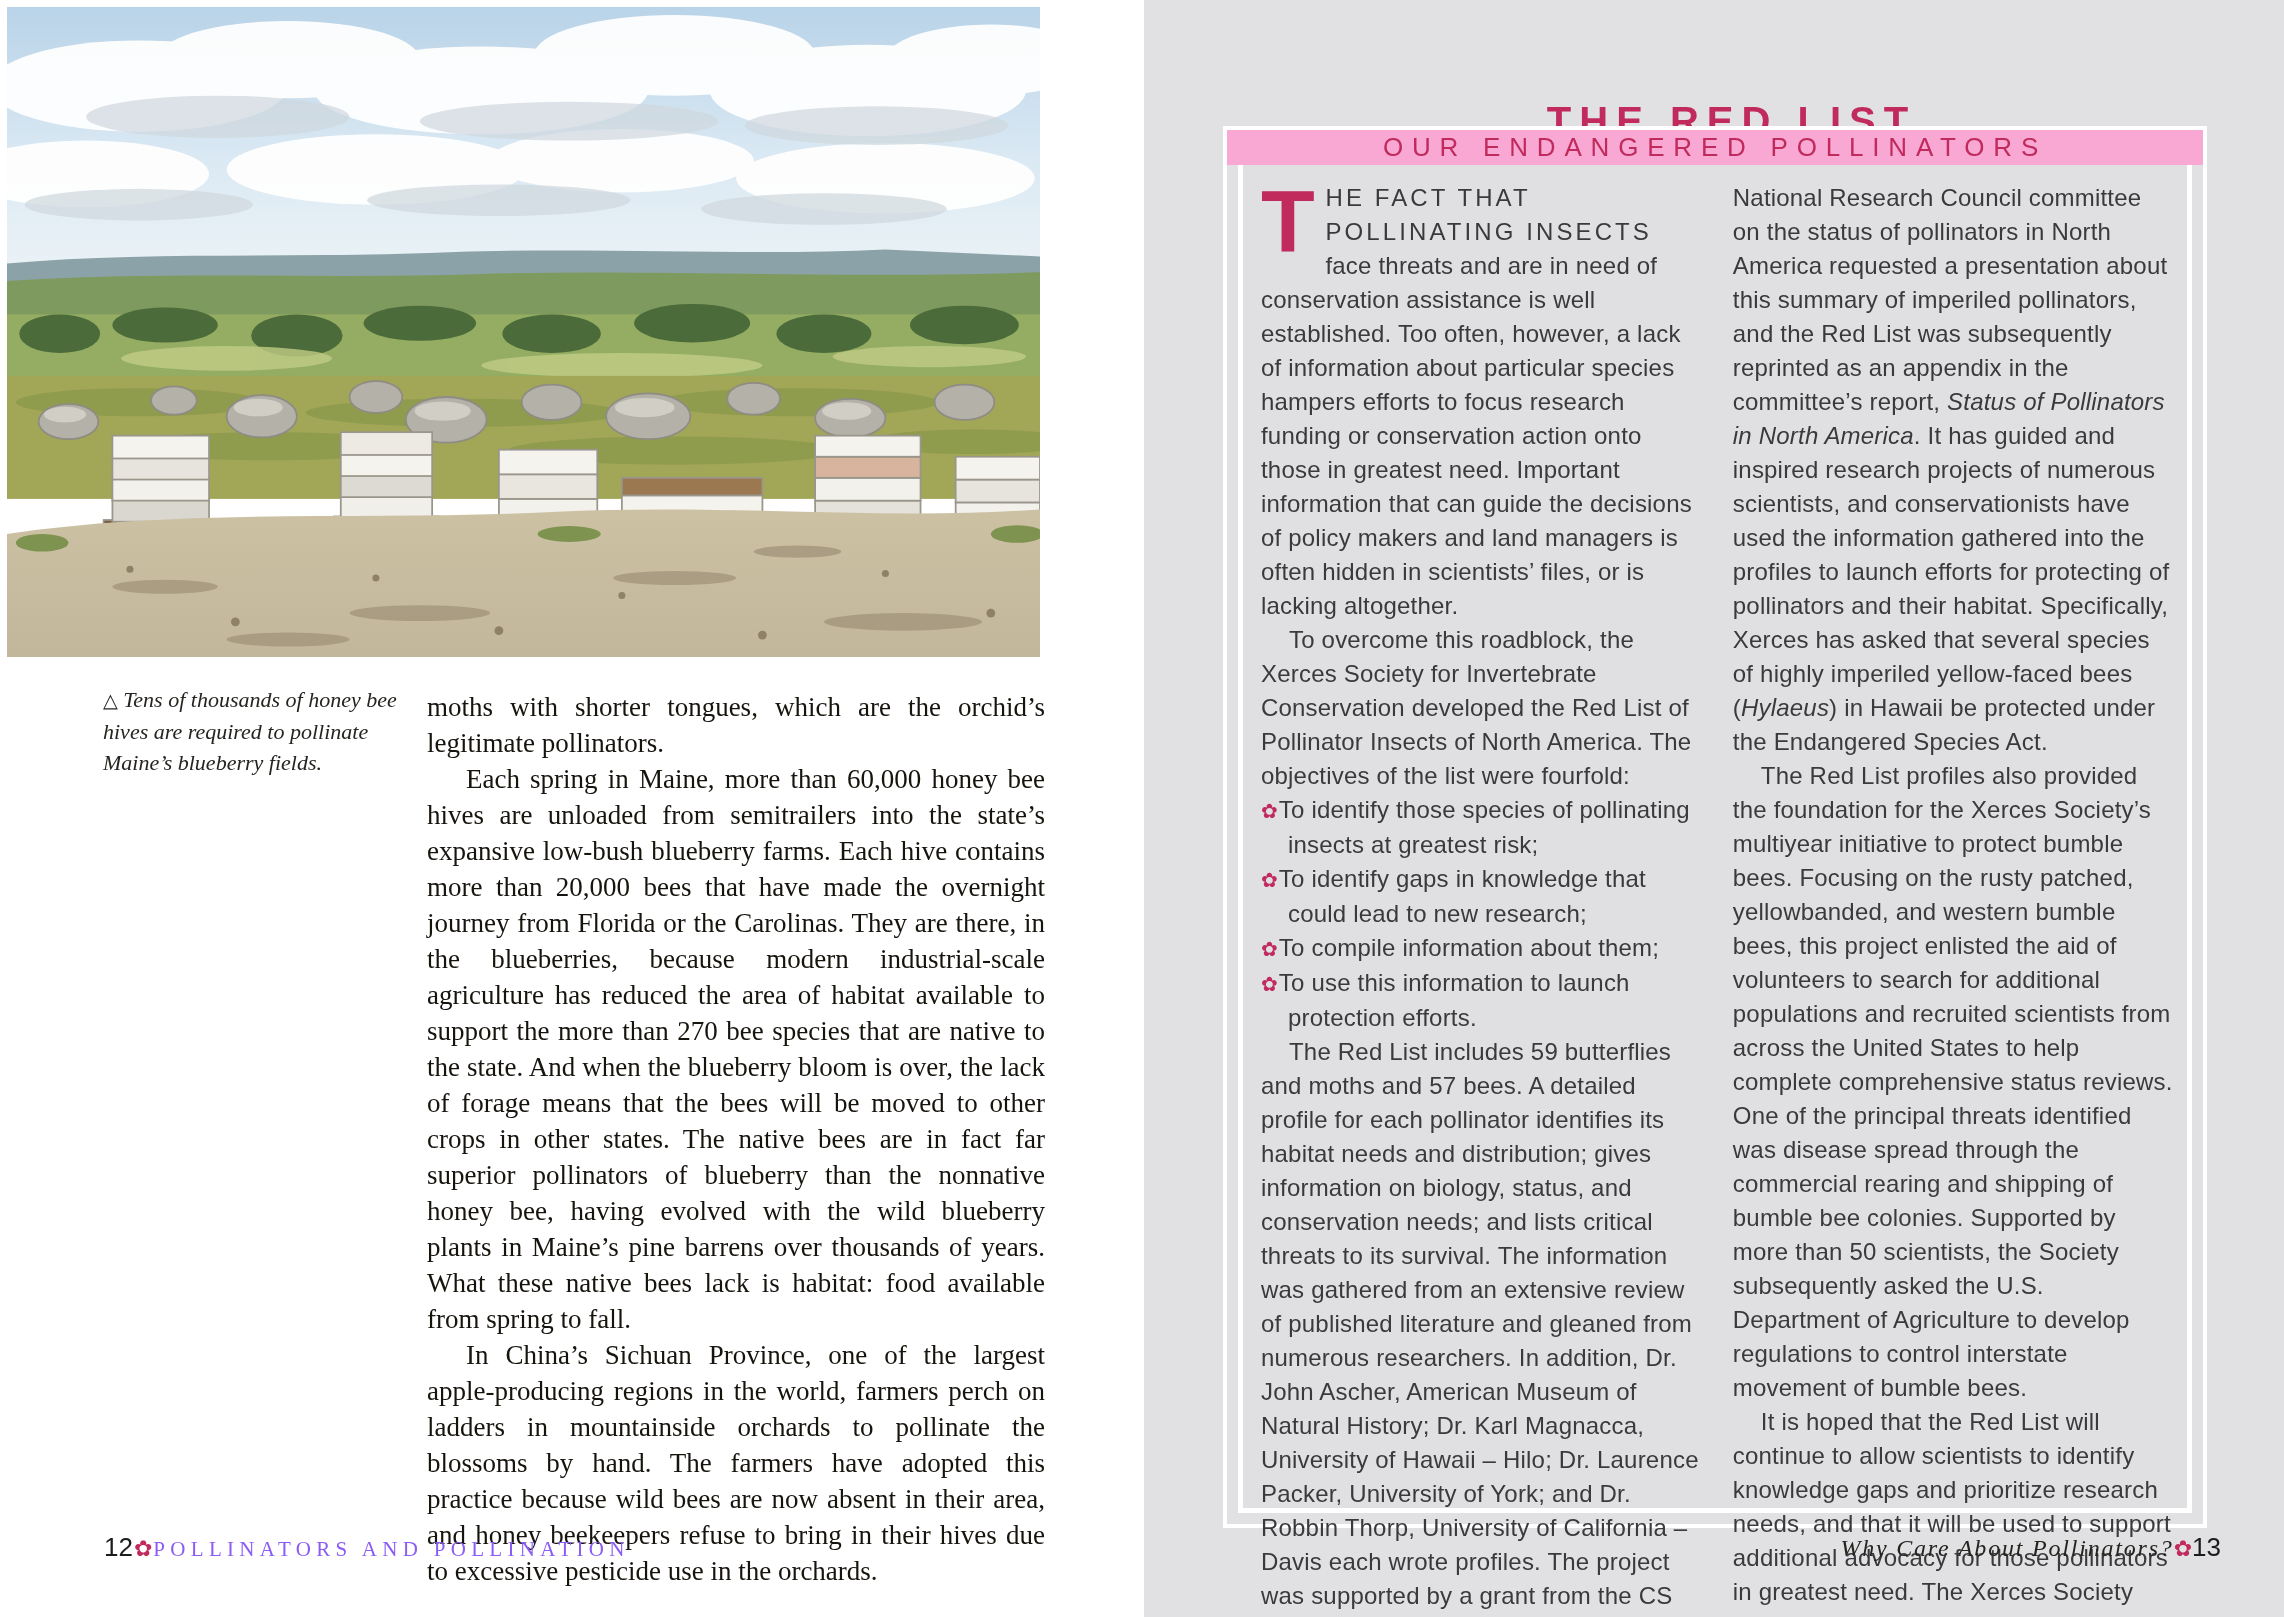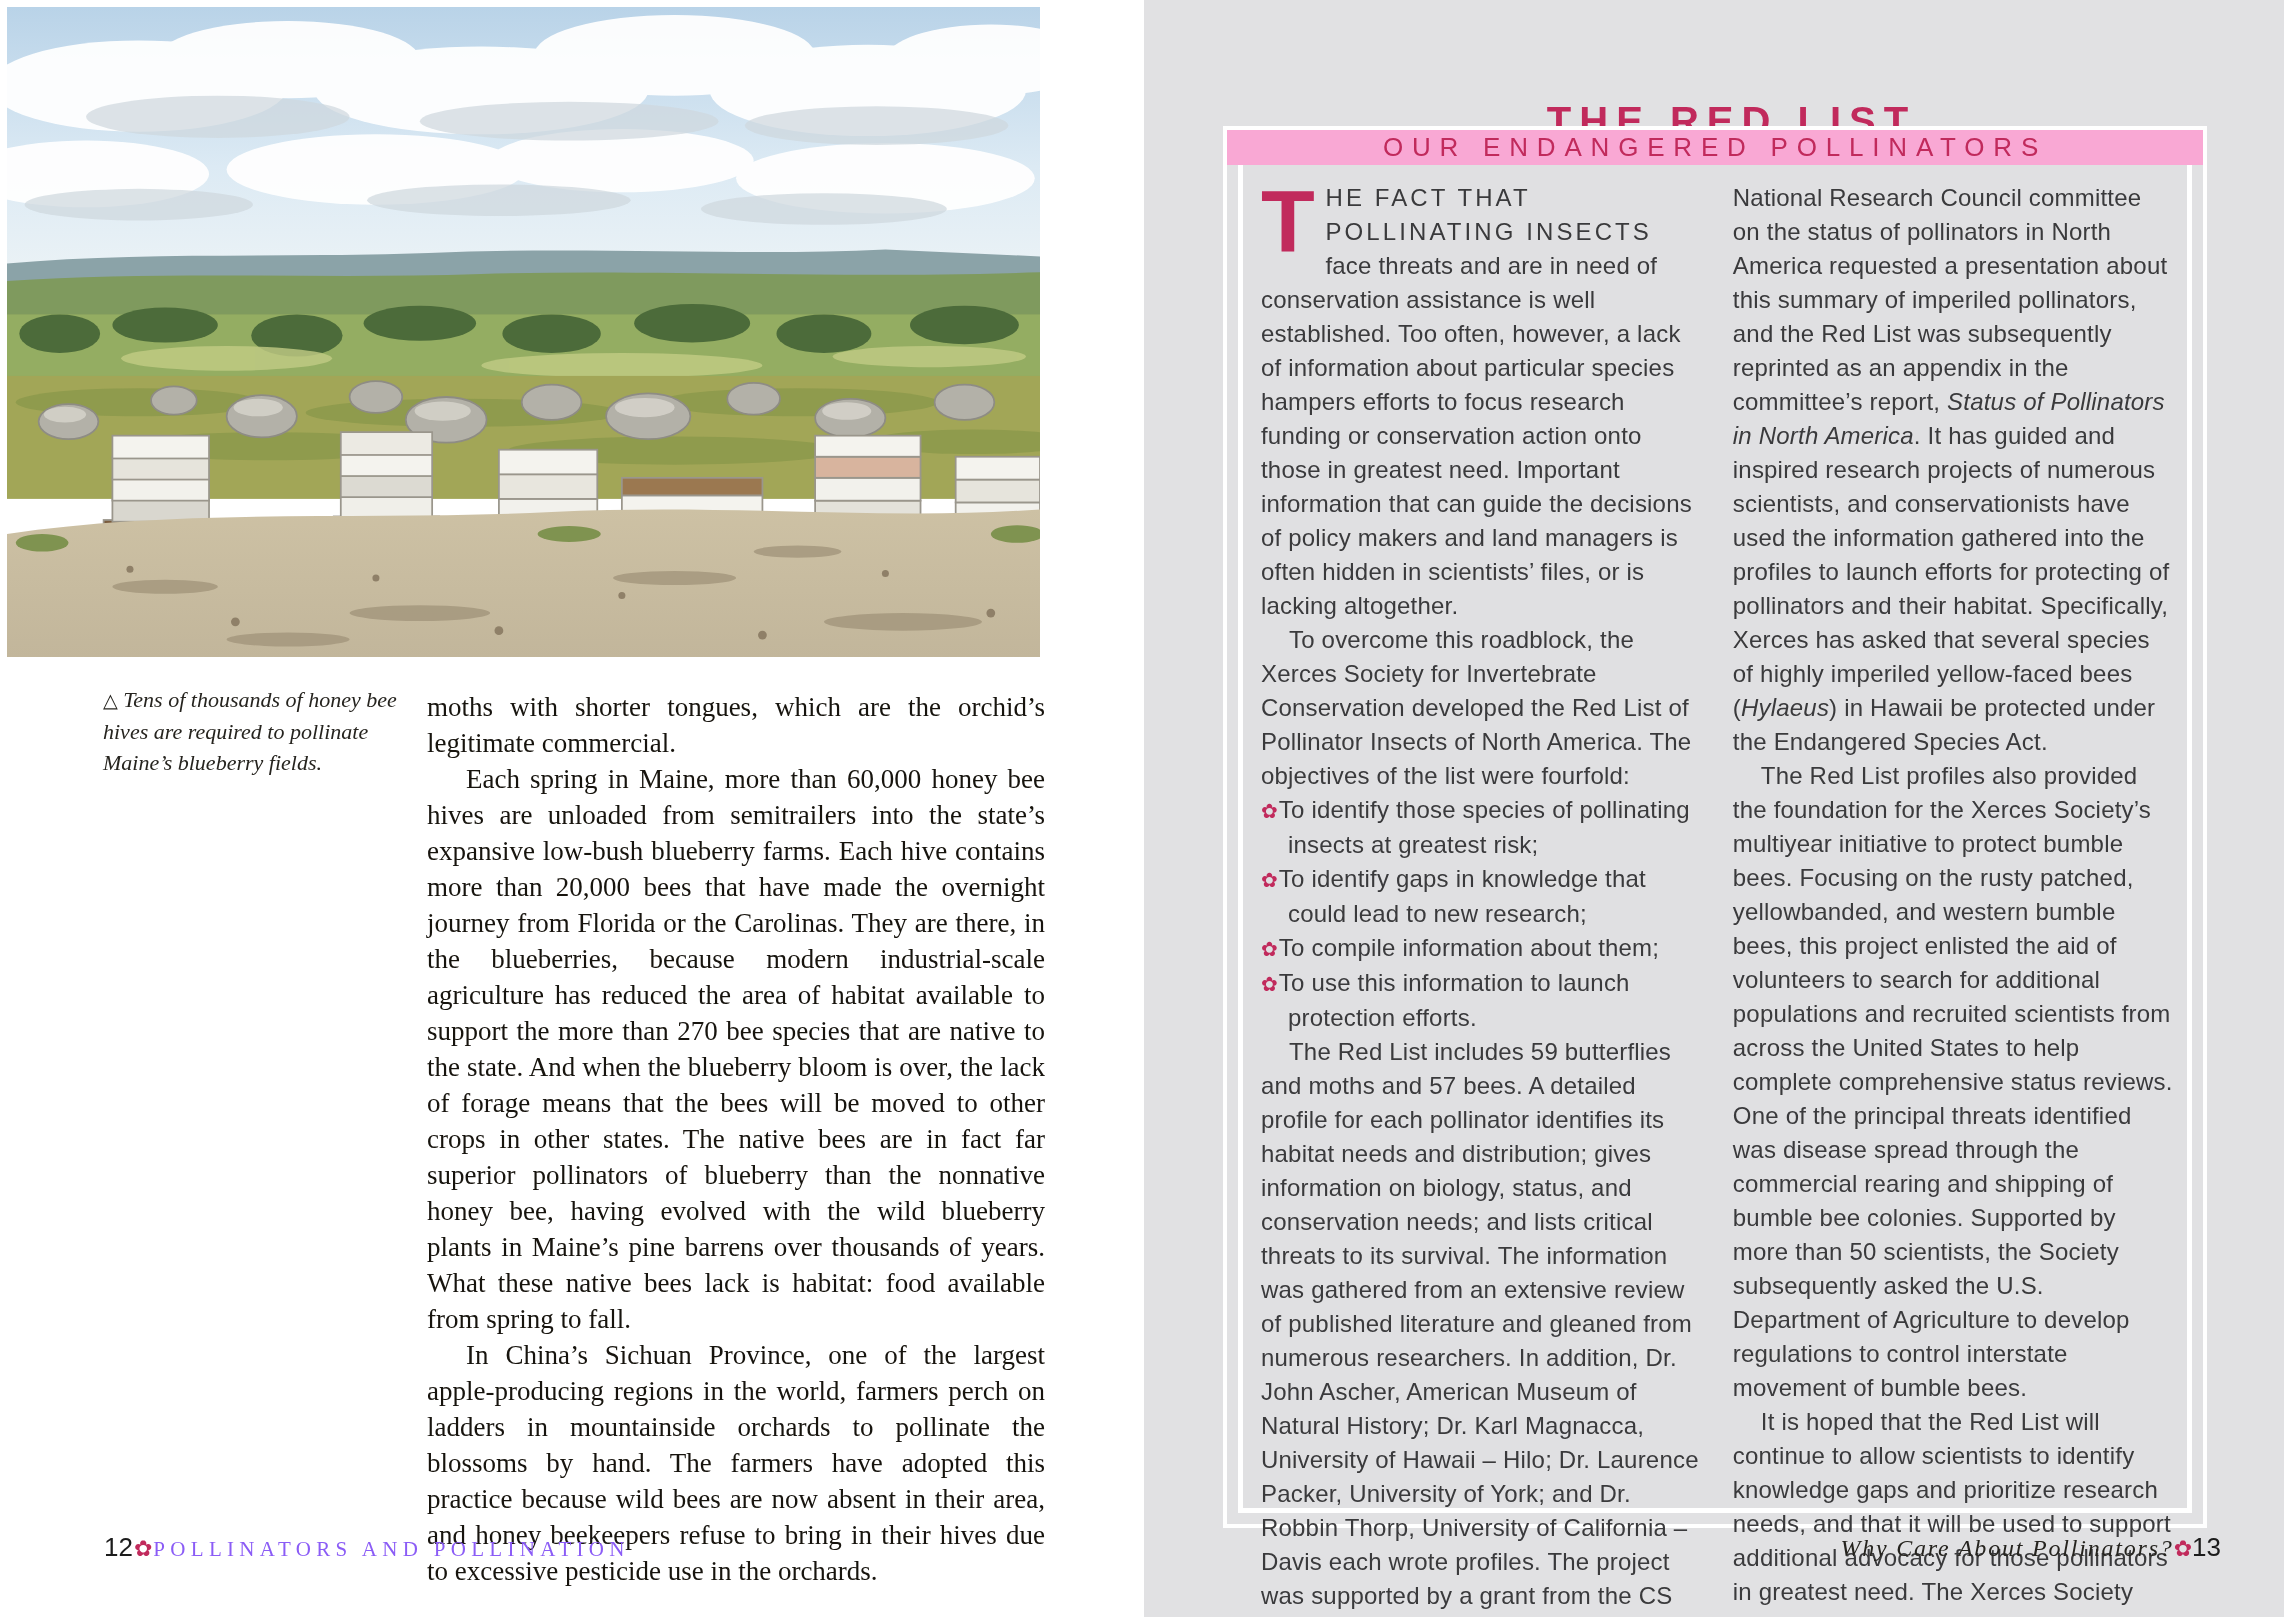--- a/index.html
+++ b/index.html
@@ -217,21 +217,21 @@
         <ellipse cx="1150" cy="600" rx="30" ry="10"></ellipse>
       </g>
     </svg>
   </div>
 
   <div class="caption">
     <span class="tri">△</span><span>Tens of thousands of honey bee hives are required to pollinate Maine’s blueberry fields.</span>
   </div>
 
   <div class="left-body" id="left-body">
-      <p class="">moths with shorter tongues, which are the orchid’s legitimate commercial.</p>
+      <p class="">moths with shorter tongues, which are the orchid’s legitimate pollinators.</p>
       <p class="ind">Each spring in Maine, more than 60,000 honey bee hives are unloaded from semitrailers into the state’s expansive low-bush blueberry farms. Each hive contains more than 20,000 bees that have made the overnight journey from Florida or the Carolinas. They are there, in the blueberries, because modern industrial-scale agriculture has reduced the area of habitat available to support the more than 270 bee species that are native to the state. And when the blueberry bloom is over, the lack of forage means that the bees will be moved to other crops in other states. The native bees are in fact far superior pollinators of blueberry than the nonnative honey bee, having evolved with the wild blueberry plants in Maine’s pine barrens over thousands of years. What these native bees lack is habitat: food available from spring to fall.</p>
       <p class="ind">In China’s Sichuan Province, one of the largest apple-producing regions in the world, farmers perch on ladders in mountainside orchards to pollinate the blossoms by hand. The farmers have adopted this practice because wild bees are now absent in their area, and honey beekeepers refuse to bring in their hives due to excessive pesticide use in the orchards.</p>
     </div>
 
   <footer class="foot-left">
     <span class="foot-num">12</span>
     <span class="foot-flower">✿</span>
     <span class="foot-title-left">POLLINATORS AND POLLINATION</span>
   </footer>
 </section>

